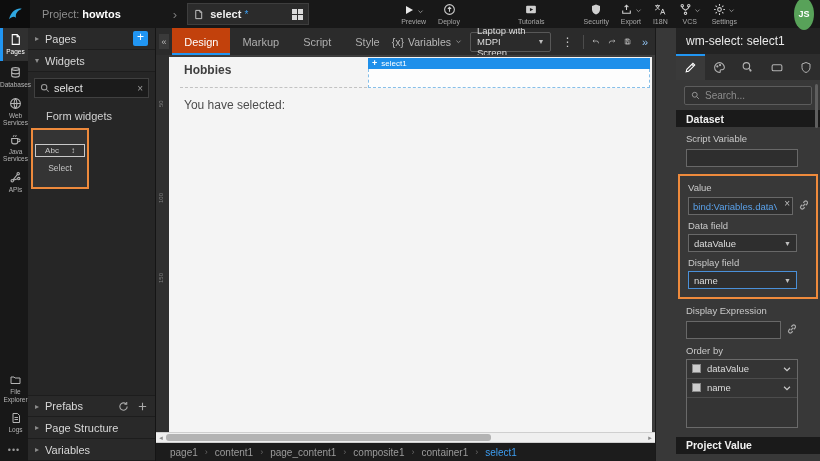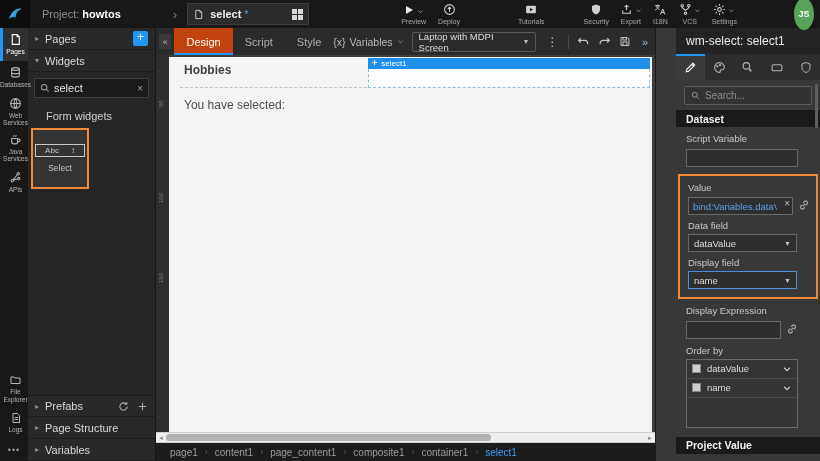--- a/index.html
+++ b/index.html
@@ -338,20 +338,21 @@
         <span class="arr">▸</span>
         <span>Variables</span>
       </div>
     </div>
   </aside>
 
   <main class="center">
     <div class="dtoolbar">
       <span class="collapse-btn">«</span>
       <div class="dtab active">Design</div>
+      <div class="dtab">Markup</div>
       <div class="dtab">Script</div>
       <div class="dtab">Style</div>
       <div class="dt-right">
         <div class="vars-dd">
           <span>{x}</span>
           <span>Variables</span>
           <svg width="7" height="7" viewBox="0 0 24 24" fill="none" stroke="#9a9a9a" stroke-width="3">
               <path d="M5 9l7 7 7-7"></path>
             </svg>
         </div>

